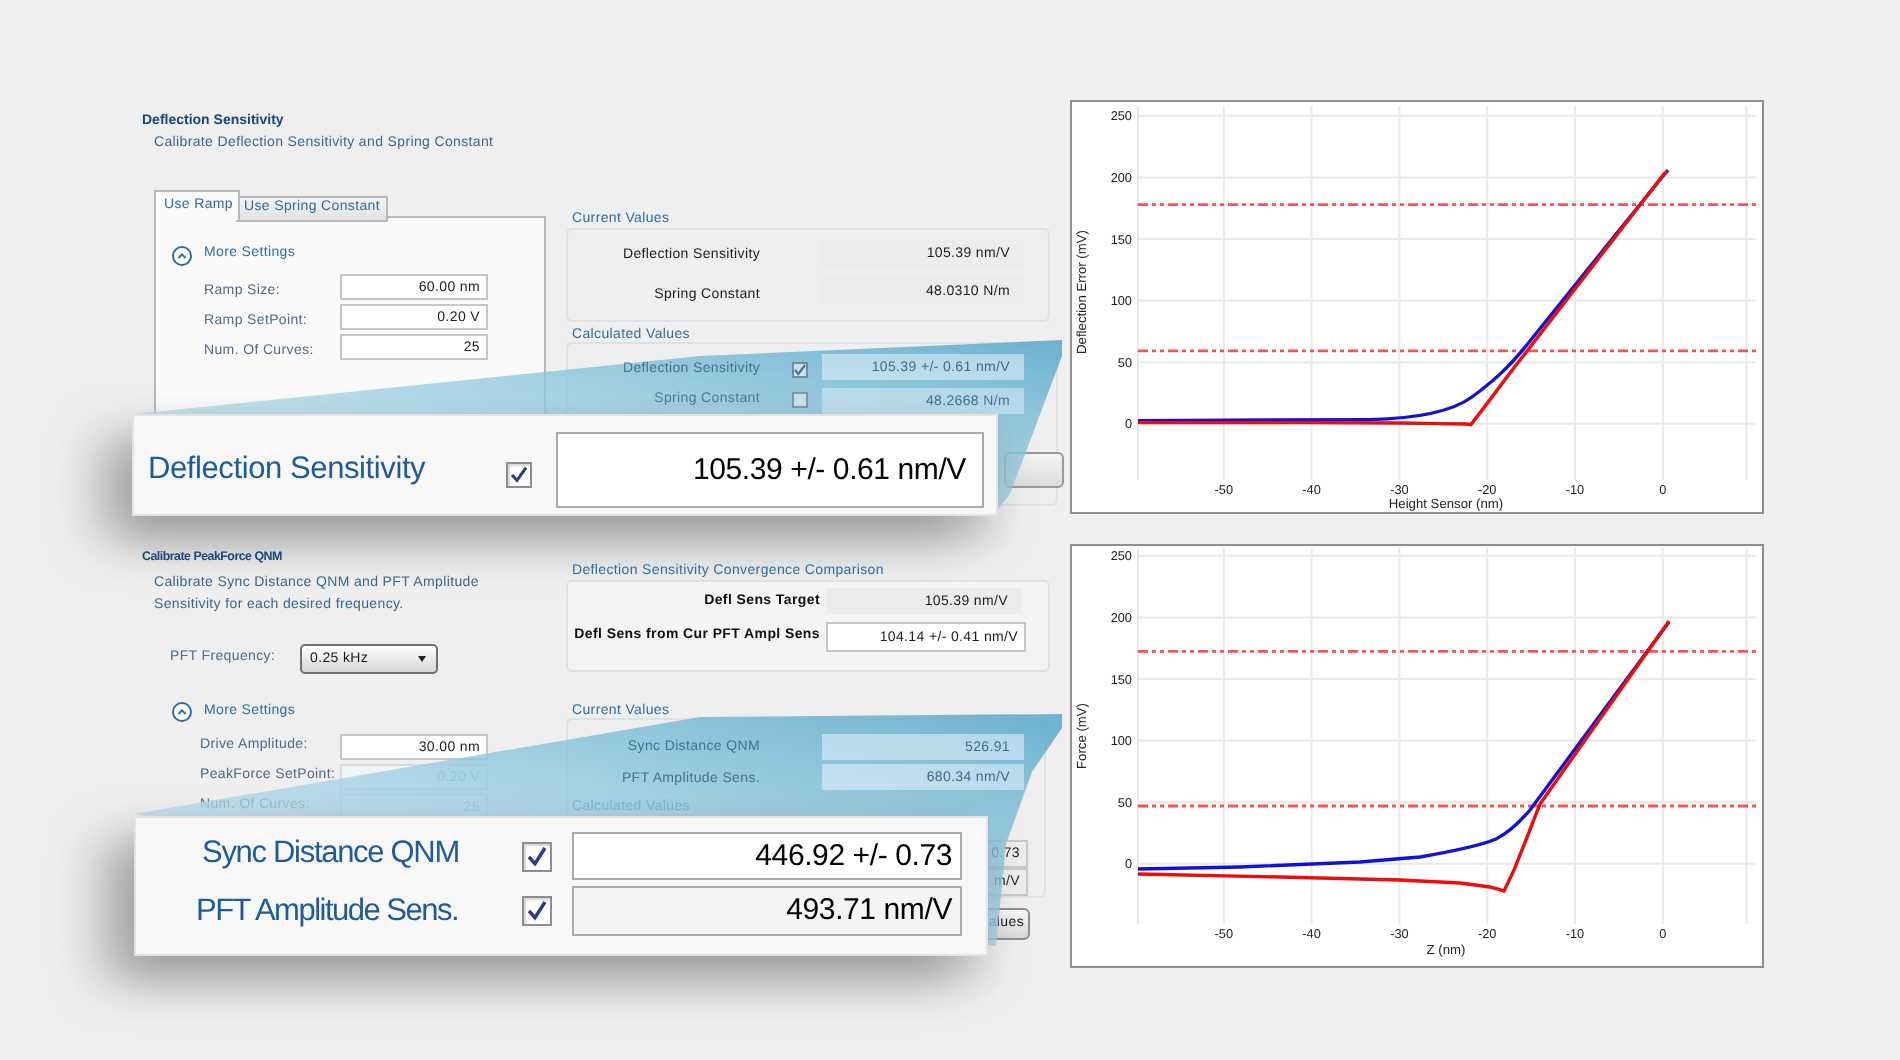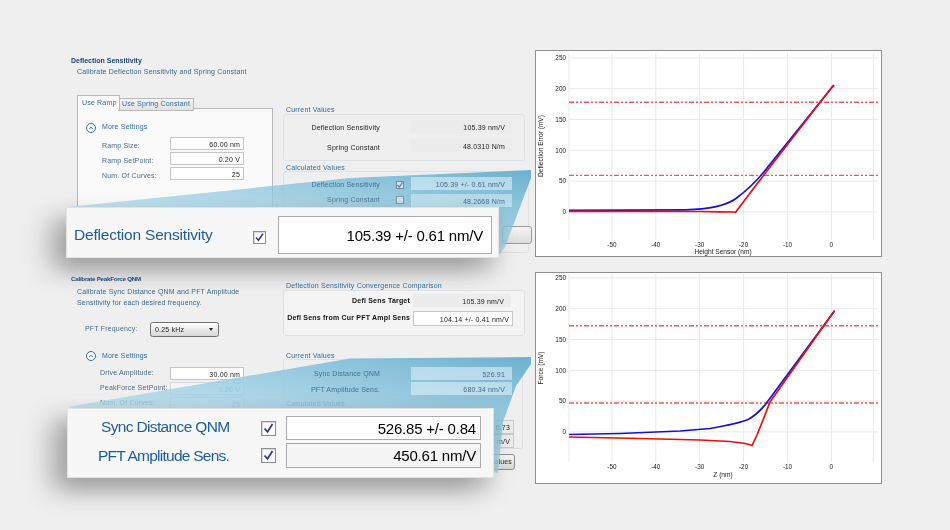--- a/index.html
+++ b/index.html
@@ -183,29 +183,29 @@
       <span class="t-wrow" style="color:rgba(42,85,120,0.85);">680.34 nm/V</span>
     </div>
 
 <div class="bigbox" style="left:67px;top:408px;width:425px;height:68px;">
   <div class="bigtxt" style="left:33px;top:9px;letter-spacing:-0.65px;">Sync Distance QNM</div>
   <div class="cbb" style="left:193px;top:12px;width:13px;height:13px;"></div>
   <svg class="abs" style="left:194px;top:13px;" width="13" height="13">
         <path d="M2.5,6.5 L5.5,9.8 L10.5,2" fill="none" stroke="#2b3a8c" stroke-width="1.7"></path>
       </svg>
   <div class="biginp" style="left:218px;top:6.5px;width:193px;height:22px;">
-        <span style="right:4px;">526.85 +/- 0.84</span>
+        <span style="right:4px;">446.92 +/- 0.73</span>
       </div>
   <div class="bigtxt" style="left:30px;top:37.5px;letter-spacing:-0.75px;">PFT Amplitude Sens.</div>
   <div class="cbb" style="left:193px;top:39px;width:13px;height:13px;"></div>
   <svg class="abs" style="left:194px;top:40px;" width="13" height="13">
         <path d="M2.5,6.5 L5.5,9.8 L10.5,2" fill="none" stroke="#2b3a8c" stroke-width="1.7"></path>
       </svg>
   <div class="biginp" style="left:218px;top:33.5px;width:193px;height:23px;background:#f4f4f4;">
-        <span style="right:4px;">450.61 nm/V</span>
+        <span style="right:4px;">493.71 nm/V</span>
       </div>
 </div>
 
 <svg class="abs" style="left:535px;top:50px;" width="347" height="207" font-family="Liberation Sans, sans-serif">
   <rect x="0.5" y="0.5" width="346" height="206" fill="#ffffff" stroke="#8f8f8f"></rect>
 
   <g stroke="#e9e9e9" stroke-width="1">
     <line x1="34" y1="7.9" x2="343" y2="7.9"></line>
     <line x1="34" y1="38.7" x2="343" y2="38.7"></line>
     <line x1="34" y1="69.5" x2="343" y2="69.5"></line>

